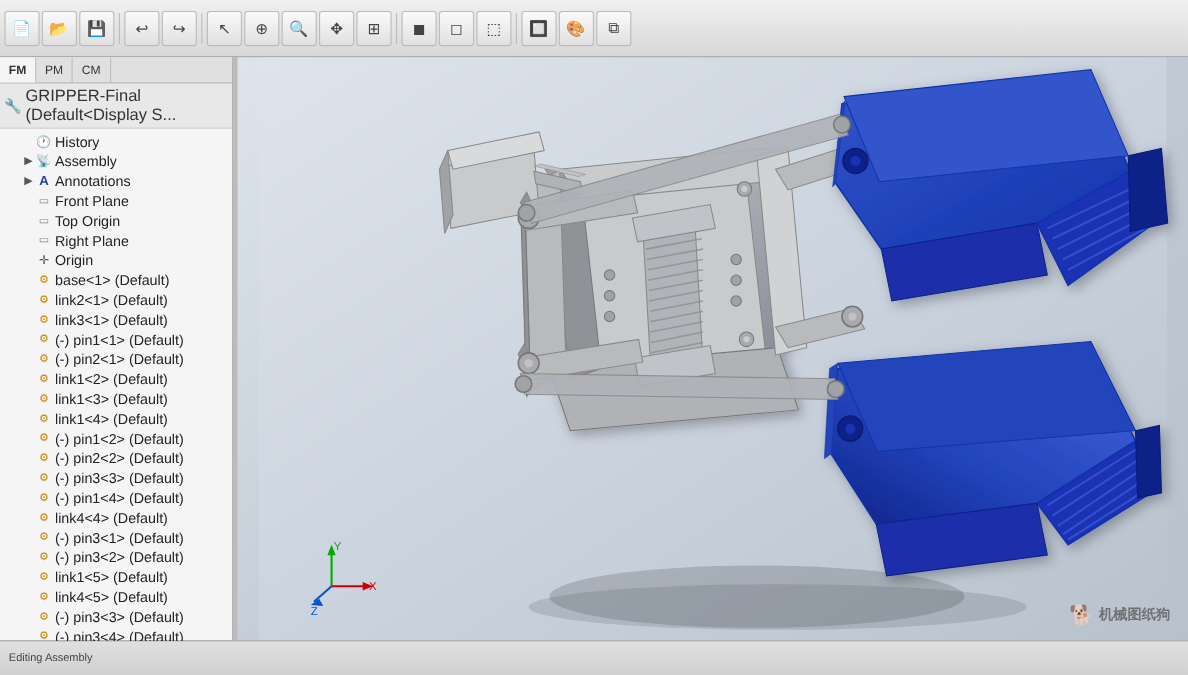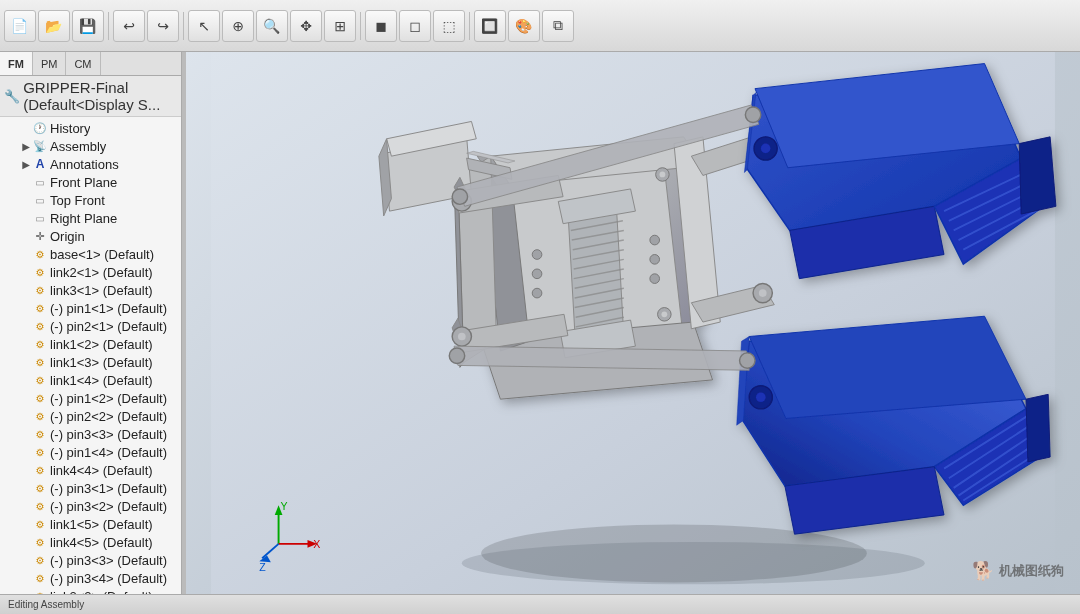--- a/index.html
+++ b/index.html
@@ -52,21 +52,21 @@
 
     
     .main-area {
       flex: 1;
       display: flex;
       overflow: hidden;
     }
 
     
     .left-panel {
-      width: 182px;
+      width: 212px;
       background: #f5f5f5;
       border-right: 1px solid #aaa;
       display: flex;
       flex-direction: column;
       flex-shrink: 0;
       overflow: hidden;
     }
 
     .panel-tabs {
       display: flex;
@@ -181,21 +181,21 @@
     }
 
     
     .model-svg {
       position: absolute;
       top: 0; left: 0;
       width: 100%; height: 100%;
     }
 
     .bottom-statusbar {
-      height: 20px;
+      height: 32px;
       background: linear-gradient(to bottom, #e0e0e0, #d0d0d0);
       border-top: 1px solid #aaa;
       display: flex;
       align-items: center;
       padding: 0 8px;
       font-size: 10px;
       color: #444;
       flex-shrink: 0;
     }
 
@@ -281,21 +281,21 @@
         <span class="tree-indent"></span>
         <span class="tree-arrow"></span>
         <span class="tree-icon" style="color:#888; font-size:10px;">▭</span>
         <span class="tree-label">Front Plane</span>
       </div>
 
       <div class="tree-item">
         <span class="tree-indent"></span>
         <span class="tree-arrow"></span>
         <span class="tree-icon" style="color:#888; font-size:10px;">▭</span>
-        <span class="tree-label">Top Front</span>
+        <span class="tree-label">Top Origin</span>
       </div>
 
       <div class="tree-item">
         <span class="tree-indent"></span>
         <span class="tree-arrow"></span>
         <span class="tree-icon" style="color:#888; font-size:10px;">▭</span>
         <span class="tree-label">Right Plane</span>
       </div>
 
       <div class="tree-item">

